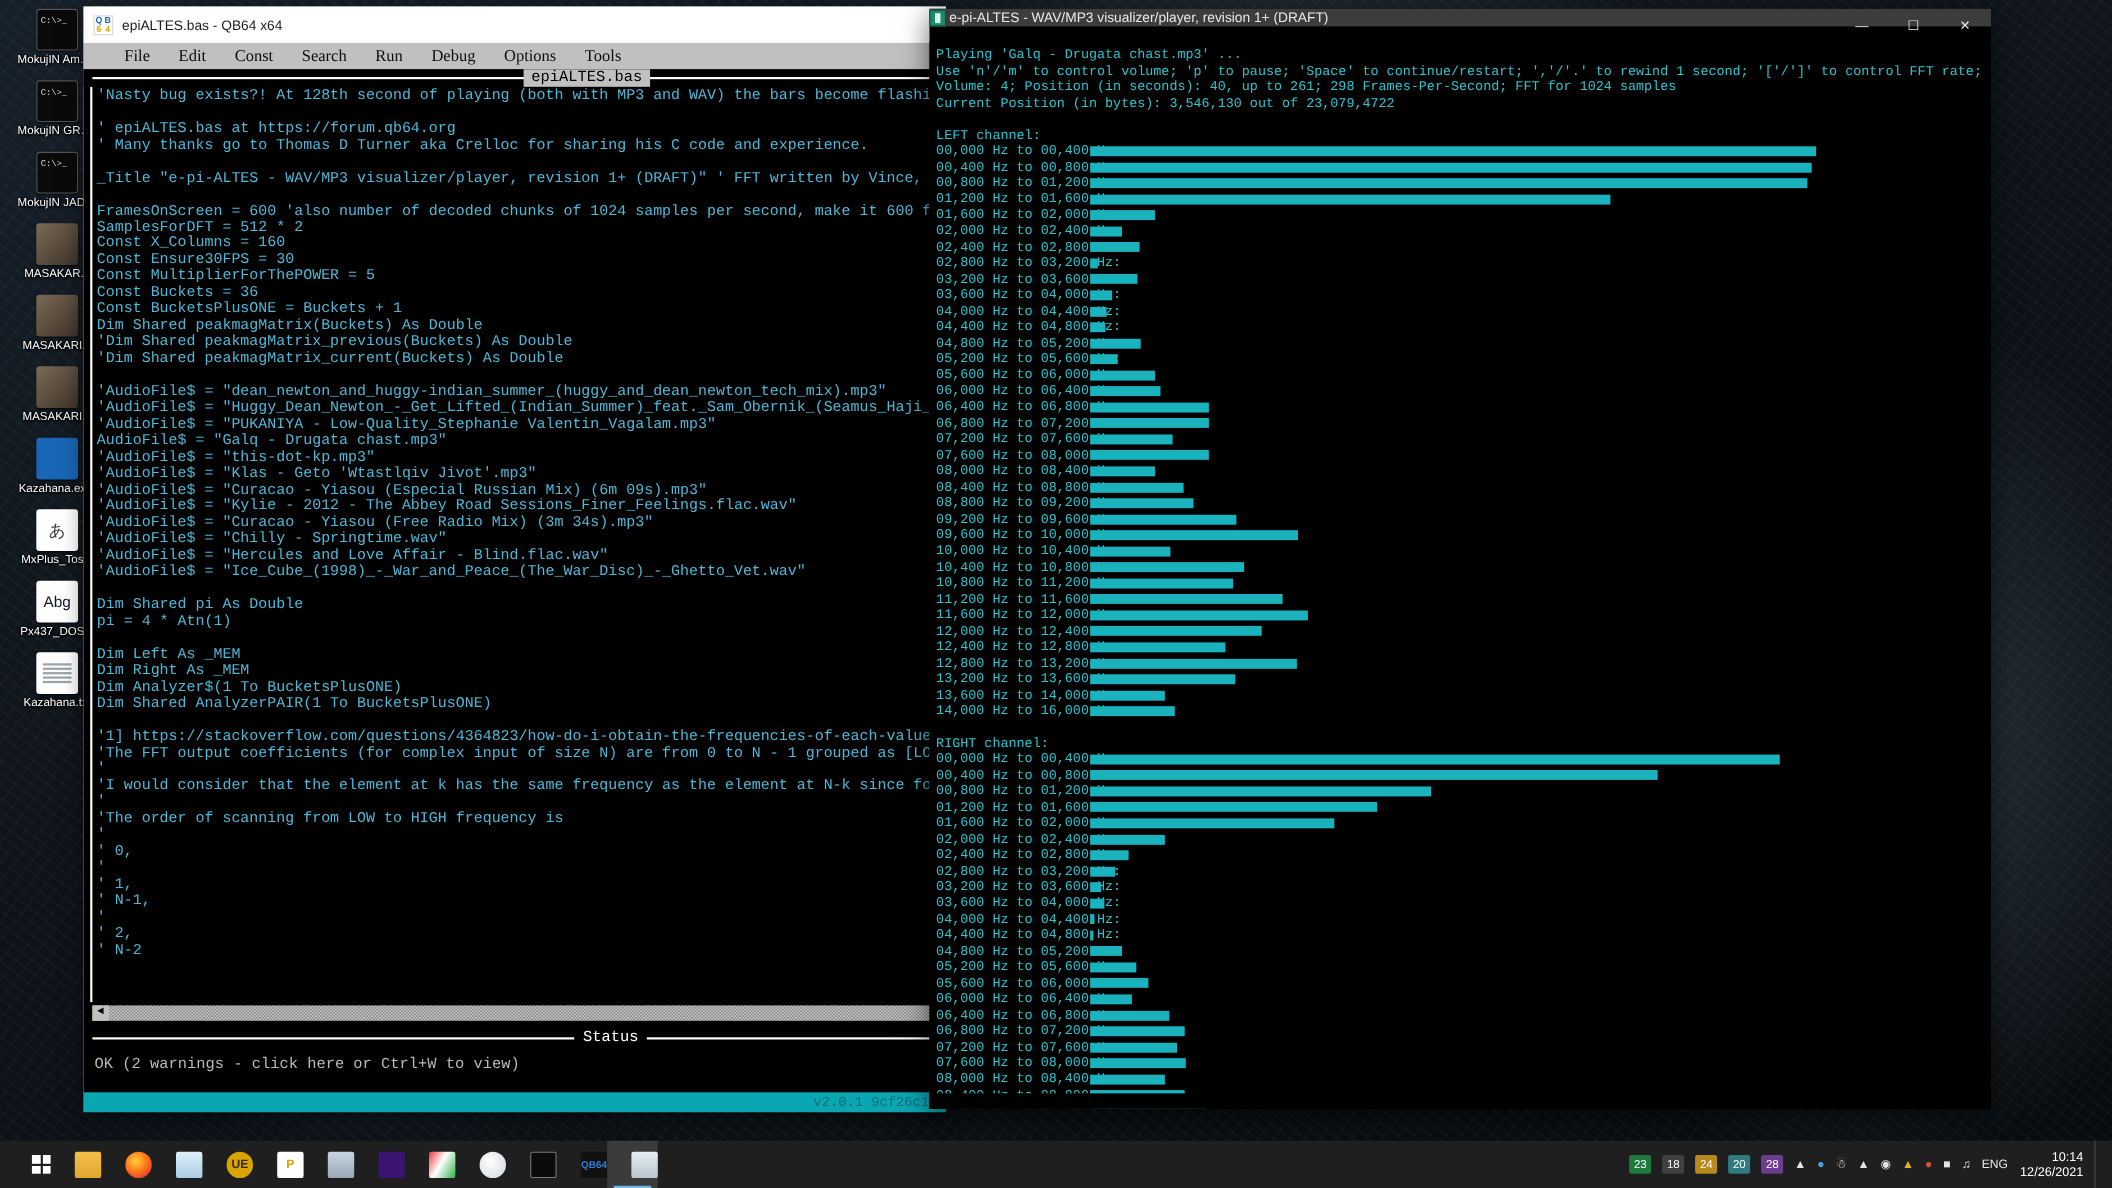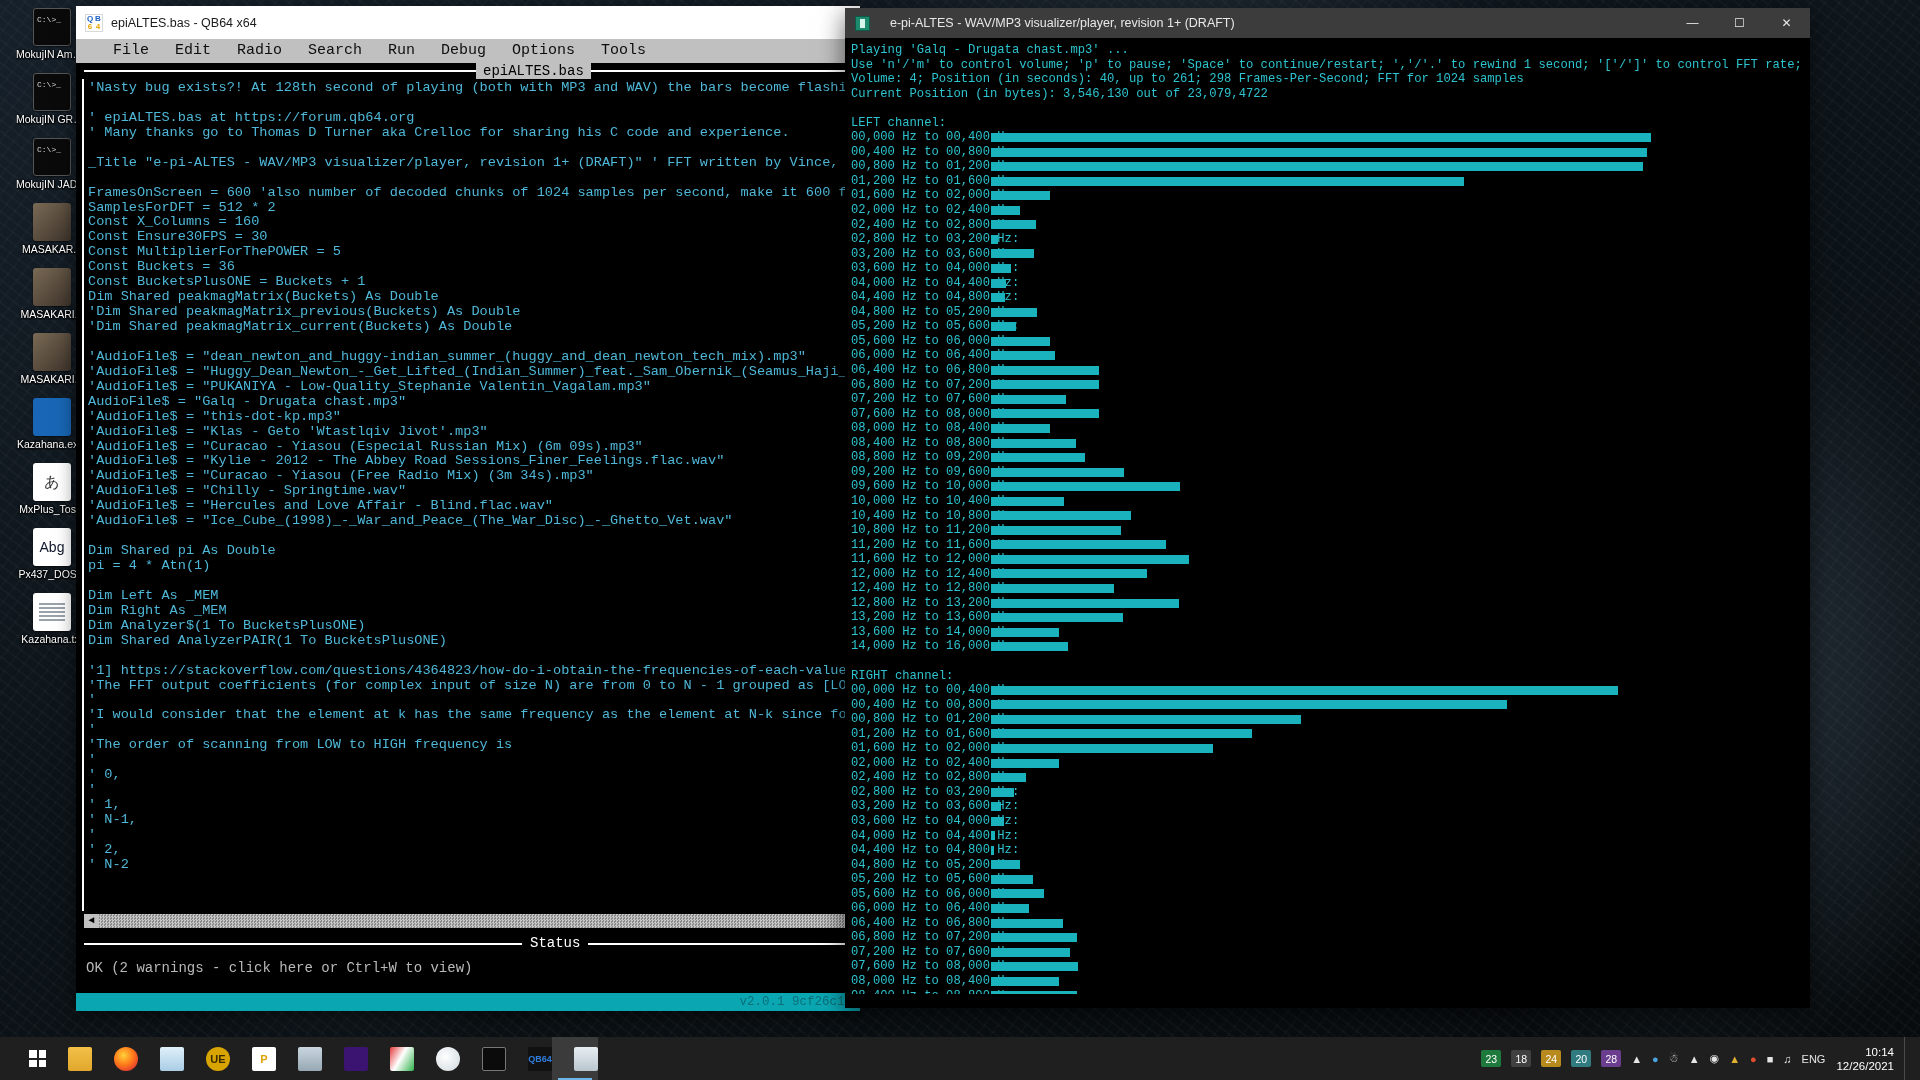--- a/index.html
+++ b/index.html
@@ -67,21 +67,21 @@
     font-family:"Liberation Sans",sans-serif;
   }
   .qb-logo span{ font-size:8px; font-weight:bold; line-height:8px; text-align:center; }
   .qb-logo .b{ color:#1a5fbf; } .qb-logo .o{ color:#e8a400; }
   #qb64-title .t{ font-size:12.5px; color:#1b1b1b; font-family:"Liberation Sans",sans-serif; }
   #qb64-menu{
     height:24px; background:#c0c0c0; display:flex; align-items:center;
     padding-left:24px; gap:0;
   }
   #qb64-menu .mi{
-    font-family:Liberation Mono, monospace; font-size:15px; color:#0d0d0d;
+    font-family:Liberation Serif, serif; font-size:15px; color:#0d0d0d;
     padding:0 13px; line-height:24px; cursor:default;
   }
   #qb64-body{
     position:absolute; left:0; right:0; top:57px; bottom:0; background:#000;
     font-family:"Liberation Mono","DejaVu Sans Mono",monospace;
   }
   #qb64-tabbar{ position:relative; height:16px; background:#000; }
   #qb64-tabbar .rule{ position:absolute; left:8px; right:2px; top:7px; height:2px; background:#fff; }
   #qb64-tabbar .tabname{
     position:absolute; left:400px; top:0px; background:#c0c0c0; color:#000;
@@ -125,22 +125,22 @@
     color:#0b6f78; font-family:"Liberation Mono",monospace; font-size:12.5px;
     text-align:right; padding-right:8px; line-height:18px;
   }
 
   
   #term{
     position:absolute; left:845px; top:8px; width:965px; height:1000px; z-index:30;
     background:#000; box-shadow:0 6px 24px rgba(0,0,0,.6);
   }
   #term-title{
-    height:30px; background:#3c3c3c; display:flex; align-items:center; gap:20px;
-    padding-left:10px; position:relative;
+    height:16px; background:#3c3c3c; display:flex; align-items:center; gap:3px;
+    position:relative;
   }
   #term-title .ticon{
     width:15px;height:15px;background:#1d8a6e;border:1px solid #0d5a47;
     display:flex;align-items:center;justify-content:center;
   }
   #term-title .ticon i{ display:block;width:5px;height:9px;background:#d7f5ea; }
   #term-title .tt{ color:#e8e8e8; font-size:12.5px; font-family:"Liberation Sans",sans-serif; }
   #term-wbtns{ position:absolute; right:0; top:0; height:30px; display:flex; }
   #term-wbtns div{
     width:47px;height:30px;display:flex;align-items:center;justify-content:center;
@@ -268,21 +268,21 @@
       <span class="b">B</span>
       <span class="o">6</span>
       <span class="o">4</span>
     </div>
     <div class="t">epiALTES.bas - QB64 x64</div>
   </div>
 
   <div id="qb64-menu">
     <div class="mi">File</div>
     <div class="mi">Edit</div>
-    <div class="mi">Radio</div>
+    <div class="mi">Const</div>
     <div class="mi">Search</div>
     <div class="mi">Run</div>
     <div class="mi">Debug</div>
     <div class="mi">Options</div>
     <div class="mi">Tools</div>
   </div>
 
   <div id="qb64-body">
     <div id="qb64-tabbar">
       <div class="rule"></div>

